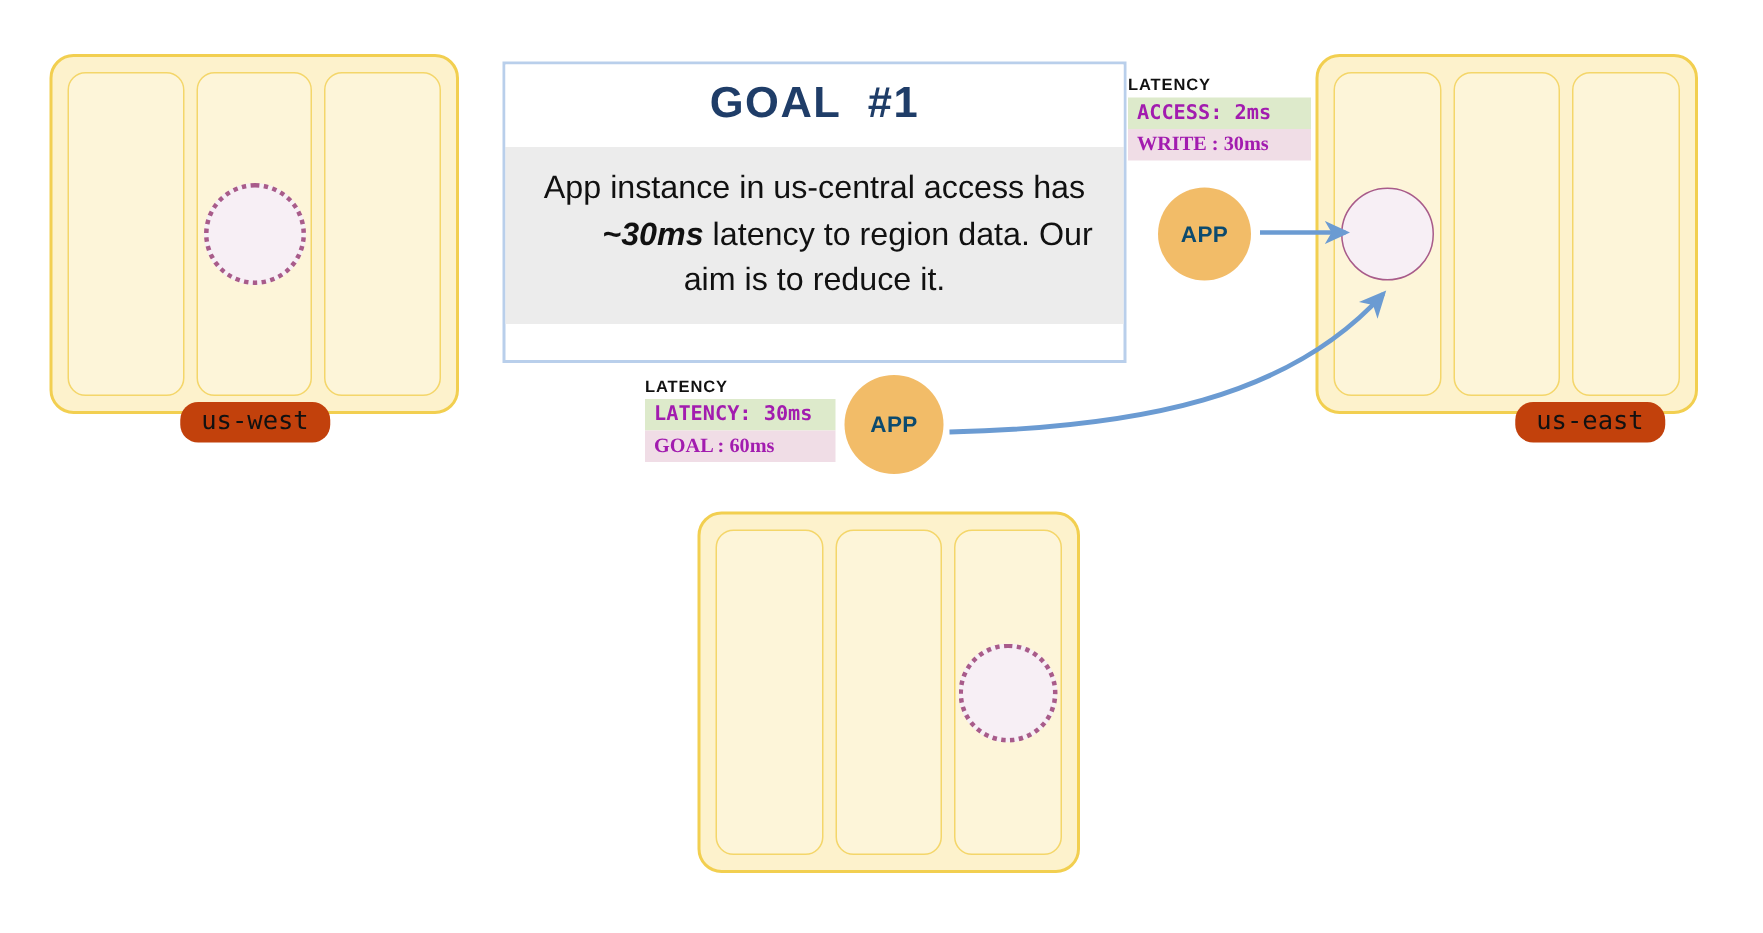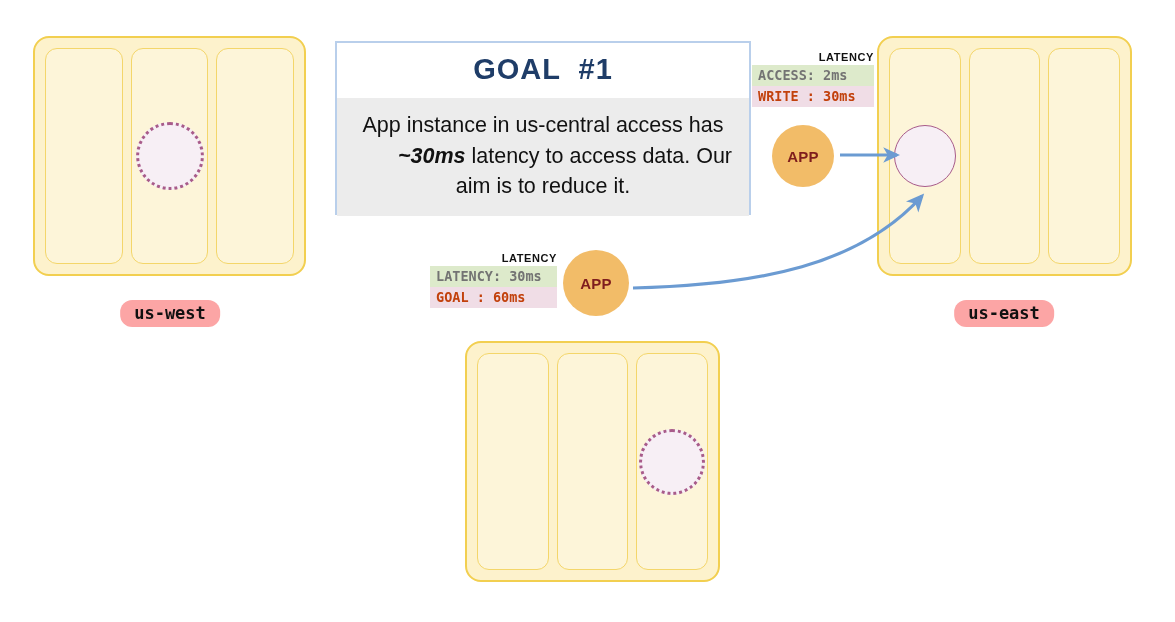--- a/index.html
+++ b/index.html
@@ -38,31 +38,30 @@
     box-sizing: border-box;
     background: #fdf5d9;
     border: 1.5px solid #f4d66a;
     border-radius: 12px;
     position: relative;
   }
   .region-label {
     position: absolute;
     left: 50%;
     transform: translateX(-50%);
-    background: #fca5a5;
+    background: #c2410c;
     color: #111111;
     border-radius: 12px;
     padding: 3px 14px 4px 14px;
     font-family: "DejaVu Sans Mono", monospace;
     font-size: 17px;
-    font-weight: bold;
+    font-weight: normal;
     letter-spacing: 0px;
     white-space: nowrap;
     z-index: 6;
-    margin-top: 32px;
   }
 
   
   .data-circle {
     position: absolute;
     border-radius: 50%;
     background: #f7eff5;
     box-sizing: border-box;
   }
   .data-circle.dotted {
@@ -73,57 +72,58 @@
   }
 
   
   .app-circle {
     position: absolute;
     border-radius: 50%;
     background: #f2bc68;
     display: flex;
     align-items: center;
     justify-content: center;
-    color: #7f1d1d;
+    color: #0c4a6e;
     font-size: 15px;
     font-weight: bold;
     font-family: "Liberation Sans", sans-serif;
     letter-spacing: 0.3px;
     z-index: 5;
   }
 
   
   .latency-box {
     position: absolute;
     z-index: 7;
     font-family: "DejaVu Sans Mono", monospace;
   }
   .latency-title {
-    text-align: right;
+    text-align: left;
     font-family: "Liberation Sans", sans-serif;
     font-size: 11px;
     font-weight: bold;
     letter-spacing: 0.6px;
     color: #111111;
     padding-bottom: 2px;
   }
   .latency-row {
     font-size: 13.5px;
     font-weight: bold;
     padding: 2px 6px;
     white-space: pre;
     line-height: 1.25;
   }
   .latency-row.access {
     background: #ddeacb;
-    color: #737373;
+    color: #a21caf;
   }
   .latency-row.write {
     background: #f0dde6;
-    color: #c2410c;
+    color: #a21caf;
+    font-family: Liberation Serif, serif;
   }
 
   
   .goal-box {
     position: absolute;
     box-sizing: border-box;
     border: 2px solid #b9cfeb;
     background: #ffffff;
     z-index: 8;
   }
@@ -182,21 +182,21 @@
 
   <div class="region" style="left:877px; top:36px; width:255px; height:240px;">
     <div class="zone-row">
       <div class="zone">
         <div class="data-circle solid" style="left:50%; top:50%; width:62px; height:62px; transform:translate(-50%,-50%);"></div>
       </div>
       <div class="zone"></div>
       <div class="zone"></div>
     </div>
   </div>
-  <div class="region-label" style="left:1004px; top:268px;">us-east</div>
+  <div class="region-label" style="left:1060px; top:268px;">us-east</div>
 
   <div class="region" style="left:465px; top:341px; width:255px; height:241px;">
     <div class="zone-row">
       <div class="zone"></div>
       <div class="zone"></div>
       <div class="zone">
         <div class="data-circle dotted" style="left:50%; top:50%; width:66px; height:66px; transform:translate(-50%,-50%);"></div>
       </div>
     </div>
   </div>
@@ -223,20 +223,20 @@
     <div class="latency-row access">ACCESS: 2ms</div>
     <div class="latency-row write">WRITE : 30ms</div>
   </div>
 
   <div class="latency-box" style="left:430px; top:252px; width:127px;">
     <div class="latency-title">LATENCY</div>
     <div class="latency-row access">LATENCY: 30ms</div>
     <div class="latency-row write">GOAL : 60ms</div>
   </div>
 
-  <div class="goal-box" style="left:335px; top:41px; width:416px; height:174px;">
+  <div class="goal-box" style="left:335px; top:41px; width:416px; height:201px;">
     <div class="goal-title">GOAL  #1</div>
     <div class="goal-body">
-      <span>App instance in us-central access has </span><span class="em">~30ms</span><span> latency to access data. Our aim is to reduce it.</span>
+      <span>App instance in us-central access has </span><span class="em">~30ms</span><span> latency to region data. Our aim is to reduce it.</span>
     </div>
   </div>
 
 </div>
 
 </body></html>

